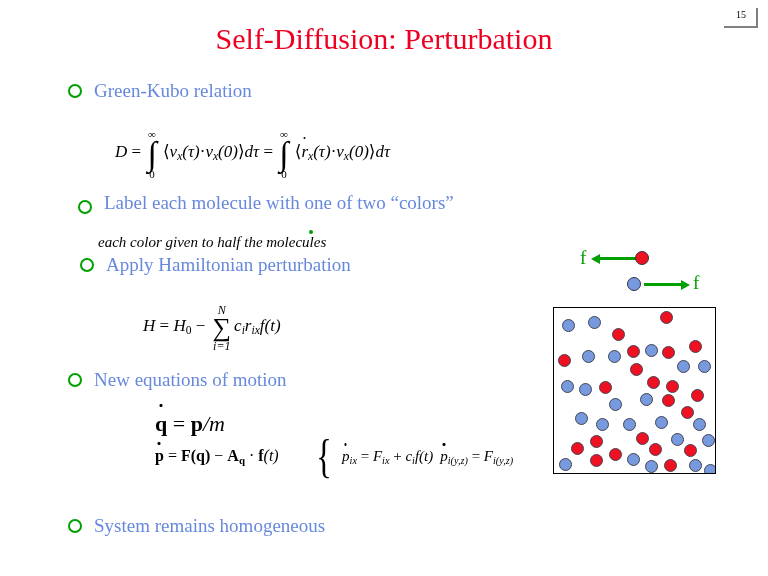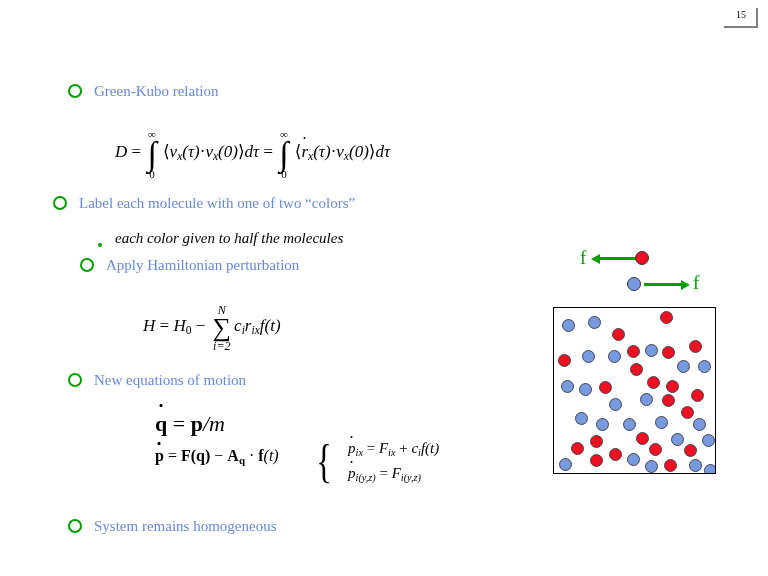--- a/index.html
+++ b/index.html
@@ -69,30 +69,31 @@
     width: 14px;
     height: 14px;
     border-radius: 50%;
     border: 2.5px solid #00a000;
     box-sizing: border-box;
     flex: 0 0 auto;
     margin-right: 12px;
   }
   .bullet-text {
     font-family: "Liberation Serif", serif;
-    font-size: 15px;
+    font-size: 19px;
     color: #6688dd;
     white-space: nowrap;
     line-height: 22px;
   }
 
   .subbullet-row {
     position: absolute;
     display: flex;
     align-items: flex-end;
+    flex-direction: column;
   }
   .subbullet-dot {
     width: 4px;
     height: 4px;
     border-radius: 50%;
     background: #00a000;
     flex: 0 0 auto;
     margin-right: 13px;
   }
   .subbullet-text {
@@ -198,23 +199,23 @@
     font-family: "Liberation Serif", serif;
     font-size: 46px;
     line-height: 34px;
     color: #000;
     font-weight: 300;
     transform: scaleX(0.7);
     transform-origin: center;
   }
   .brace-lines {
     display: flex;
-    flex-direction: column;
+    flex-direction: row;
     gap: 7px;
-    margin-left: 13px;
+    margin-left: 7px;
   }
   .brace-line {
     font-family: "Liberation Serif", serif;
     font-size: 15px;
     white-space: nowrap;
     color: #000;
   }
 
   
   .force-diagram {
@@ -293,20 +294,21 @@
   }
 </style>
 </head>
 <body>
 
 <div id="slide">
 
   <div class="slide-number-box"></div>
   <div class="slide-number">15</div>
 
+  <div class="title">Self-Diffusion: Perturbation</div>
 
   <div class="bullet-row" style="left:68px; top:80px;">
     <span class="bullet-ring"></span>
     <span class="bullet-text">Green-Kubo relation</span>
   </div>
 
   <div class="eq" style="left:115px; top:128px; font-size:17px;">
     <span class="mi">D</span>
     <span class="mn">=</span>
     <span class="intop">
@@ -317,21 +319,21 @@
     <span class="mn">⟨</span><span class="mi">v</span><sub>x</sub><span class="mi">(τ)</span><span class="mn">·</span><span class="mi">v</span><sub>x</sub><span class="mi">(0)</span><span class="mn">⟩</span><span class="mi">dτ</span>
     <span class="mn">=</span>
     <span class="intop">
       <span class="lim-top">∞</span>
       <span class="int-glyph">∫</span>
       <span class="lim-bot">0</span>
     </span>
     <span class="mn">⟨</span><span class="mi dotvar">r</span><sub>x</sub><span class="mi">(τ)</span><span class="mn">·</span><span class="mi">v</span><sub>x</sub><span class="mi">(0)</span><span class="mn">⟩</span><span class="mi">dτ</span>
   </div>
 
-  <div class="bullet-row" style="left:53px; top:192px;">
+  <div class="bullet-row" style="left:78px; top:192px;align-items:flex-end;">
     <span class="bullet-ring"></span>
     <span class="bullet-text">Label each molecule with one of two “colors”</span>
   </div>
 
   <div class="subbullet-row" style="left:98px; top:230px;">
     <span class="subbullet-dot"></span>
     <span class="subbullet-text">each color given to half the molecules</span>
   </div>
 
   <div class="bullet-row" style="left:80px; top:254px;">
@@ -340,21 +342,21 @@
   </div>
 
   <div class="eq" style="left:143px; top:303px; font-size:17px;">
     <span class="mi">H</span>
     <span class="mn">=</span>
     <span class="mi">H</span><sub style="font-style:normal;">0</sub>
     <span class="mn">−</span>
     <span class="sumop">
       <span class="lim-top">N</span>
       <span class="sum-glyph">∑</span>
-      <span class="lim-bot">i=2</span>
+      <span class="lim-bot">i=1</span>
     </span><span class="mi">c</span><sub>i</sub><span class="mi">r</span><sub>ix</sub><span class="mi">f</span><span class="mi">(t)</span>
   </div>
 
   <div class="bullet-row" style="left:68px; top:369px;">
     <span class="bullet-ring"></span>
     <span class="bullet-text">New equations of motion</span>
   </div>
 
   <div class="eq" style="left:155px; top:411px; font-size:22px;">
     <span class="mb dotvar">q</span>

